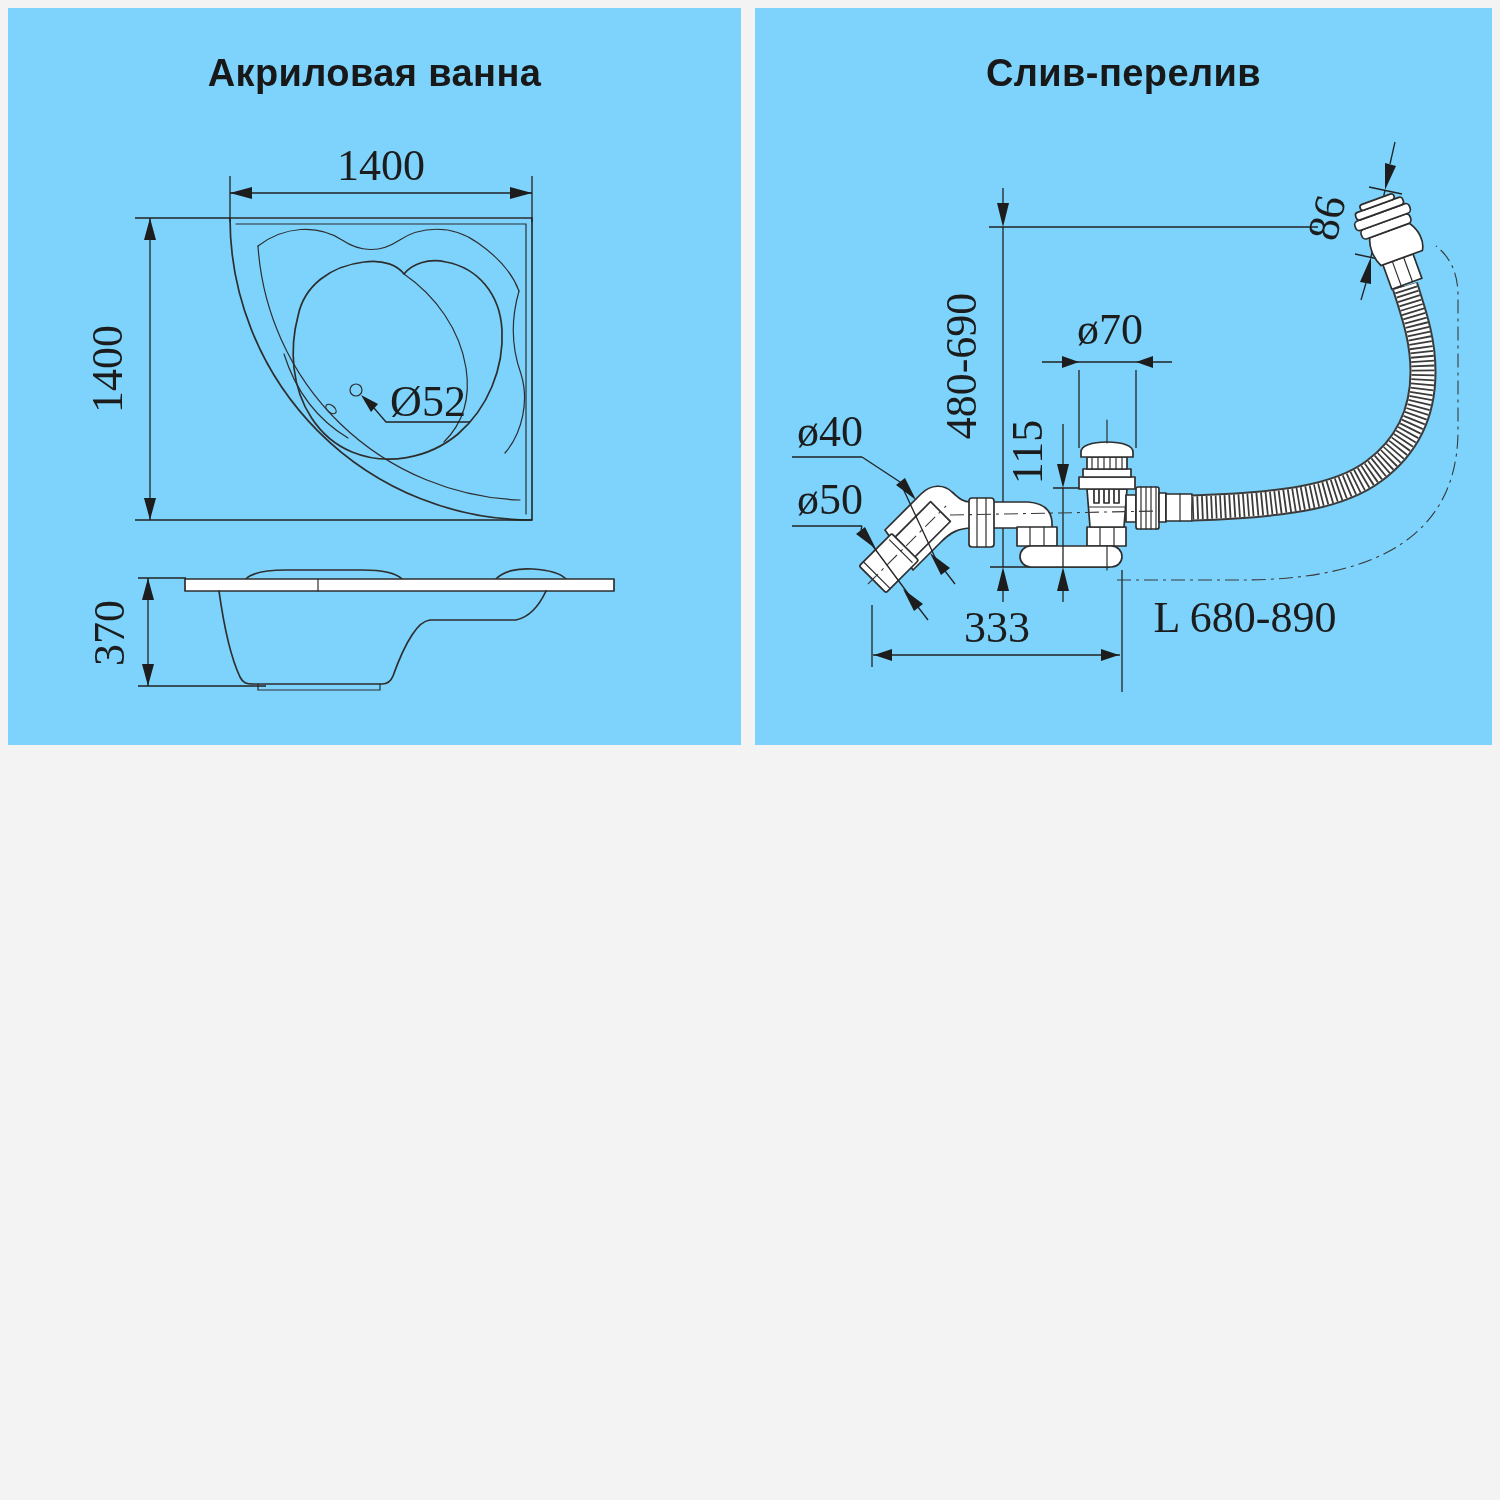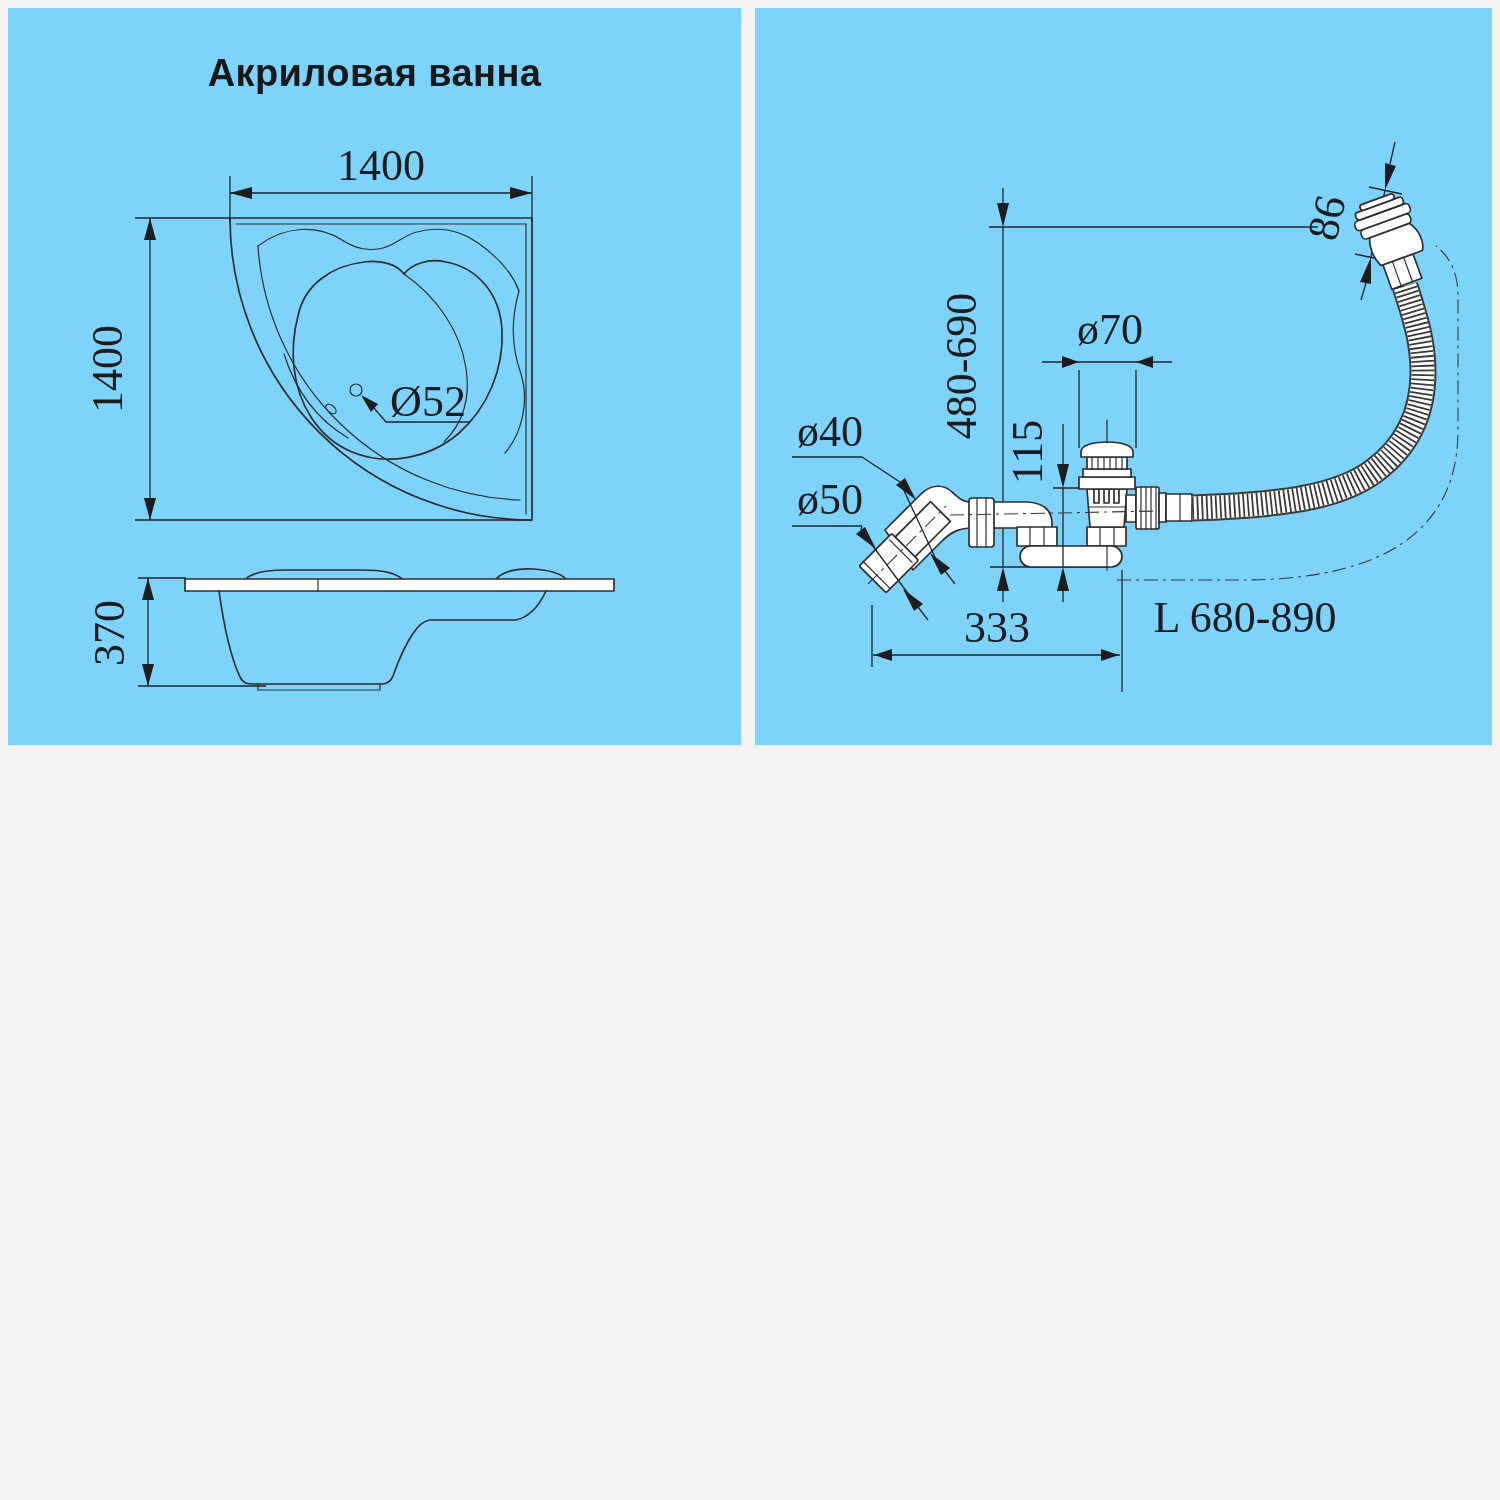--- a/index.html
+++ b/index.html
@@ -106,20 +106,21 @@
         <line class="dimln" x1="148" y1="578" x2="148" y2="686"></line>
         <polygon class="arr" points="148,578 142,600 154,600"></polygon>
         <polygon class="arr" points="148,686 142,664 154,664"></polygon>
         <text class="dim" text-anchor="middle" transform="translate(124,633) rotate(-90)">370</text>
       </g>
     </g>
   </svg>
 </section>
 
 <section class="card right">
+  <h2>Слив-перелив</h2>
 
   <svg class="art" width="737" height="737" viewBox="755 8 737 737">
 
     <g>
 
       <line class="dimln" x1="989" y1="227" x2="1318" y2="227"></line>
 
       <g>
         <line class="dimln" x1="1003" y1="188" x2="1003" y2="203"></line>
         <polygon class="arr" points="1003,227 997,203 1009,203"></polygon>

